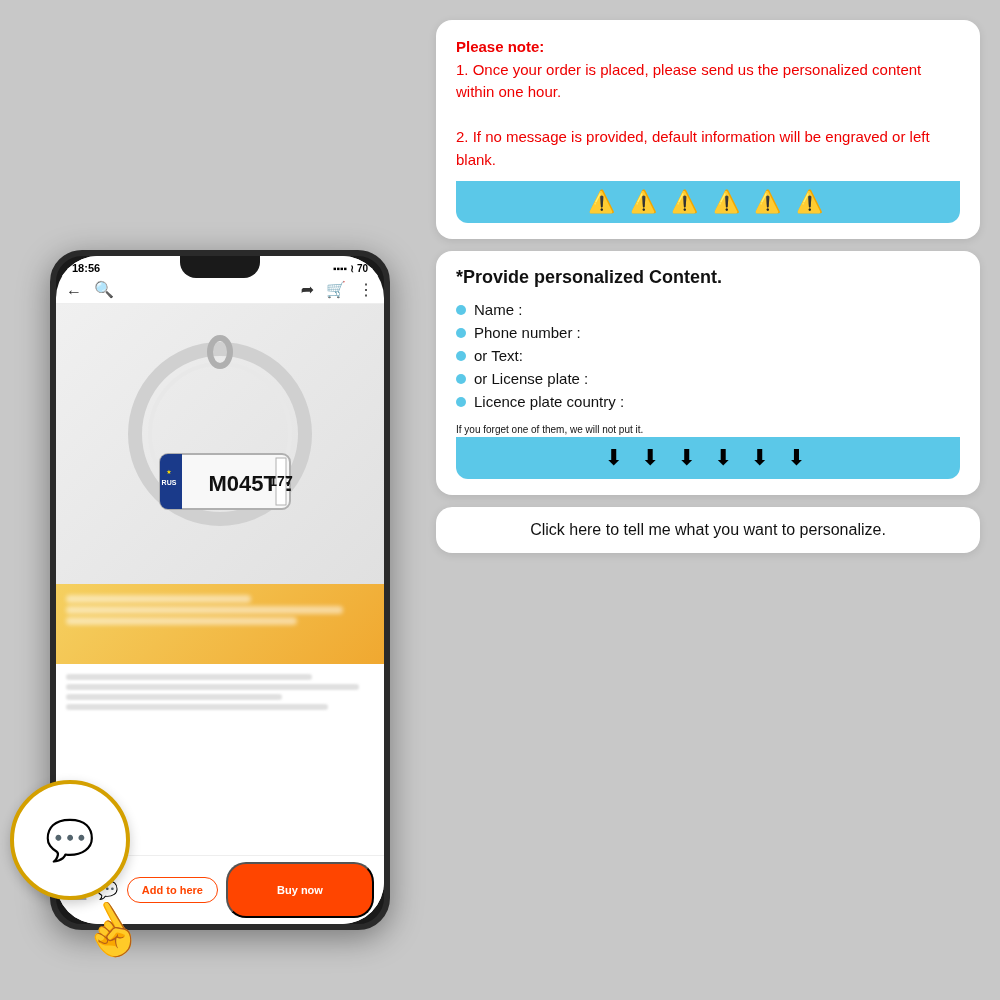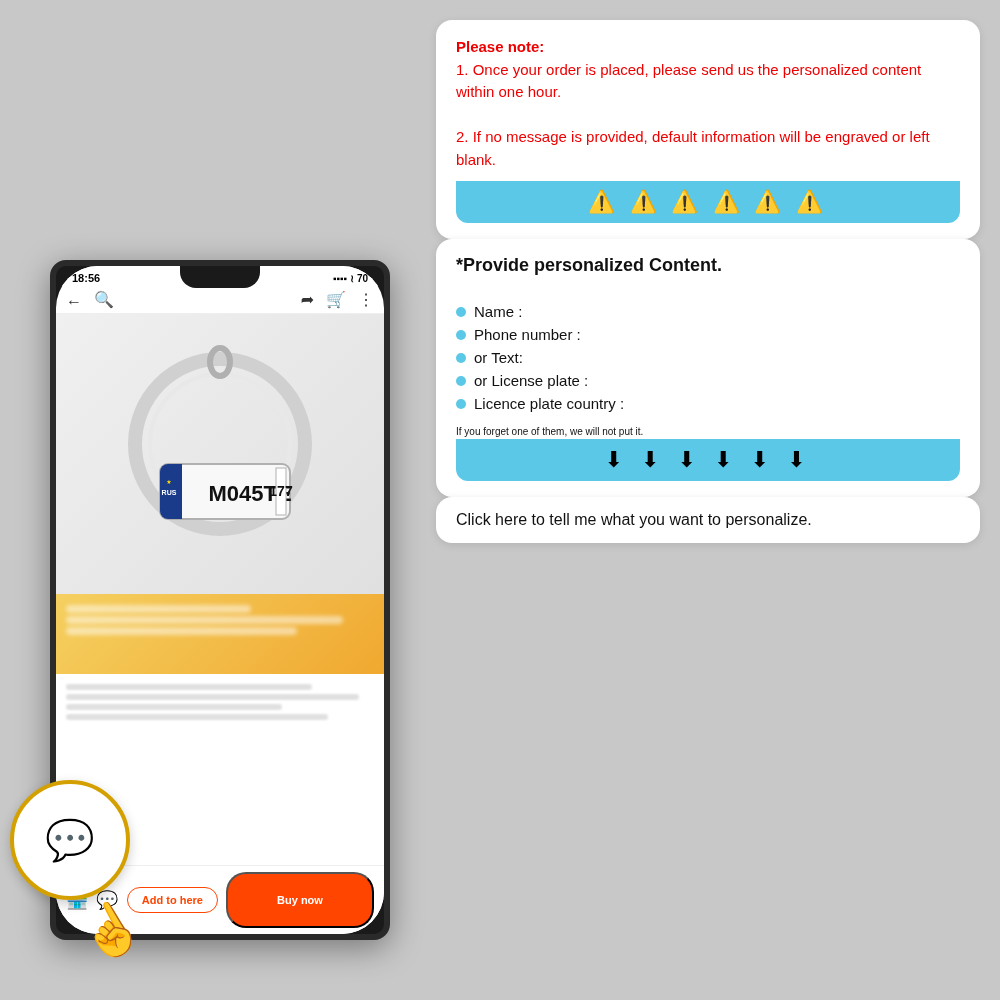--- a/index.html
+++ b/index.html
@@ -27,26 +27,26 @@
       display: flex;
       flex-direction: column;
       align-items: center;
       justify-content: flex-end;
       position: relative;
     }
     .phone-mockup {
       width: 340px;
       height: 680px;
       background: #1a1a1a;
-      border-radius: 16px;
+      border-radius: 32px;
       border: 6px solid #2a2a2a;
       position: relative;
       overflow: hidden;
       box-shadow: 0 8px 32px rgba(0,0,0,0.4);
-      margin-bottom: 40px;
+      margin-bottom: 50px;
     }
     .phone-screen {
       width: 100%;
       height: 100%;
       background: #fff;
       border-radius: 42px;
       overflow: hidden;
       display: flex;
       flex-direction: column;
     }
@@ -188,20 +188,21 @@
       left: 60px;
       font-size: 50px;
       transform: rotate(-30deg);
       z-index: 15;
     }
     
     .right-section {
       flex: 1;
       display: flex;
       flex-direction: column;
+      gap: 12px;
     }
     .note-card {
       background: #fff;
       border-radius: 16px;
       padding: 16px 20px;
       box-shadow: 0 2px 8px rgba(0,0,0,0.1);
     }
     .note-text {
       font-size: 15px;
       color: #e00;
@@ -220,21 +221,21 @@
     .personalize-card {
       background: #fff;
       border-radius: 16px;
       padding: 16px 20px;
       box-shadow: 0 2px 8px rgba(0,0,0,0.1);
     }
     .personalize-title {
       font-size: 18px;
       font-weight: bold;
       color: #111;
-      margin-bottom: 24px;
+      margin-bottom: 10px;
     }
     .personalize-list {
       list-style: none;
       margin-bottom: 10px;
       text-align: right;
     }
     .personalize-list li {
       font-size: 15px;
       color: #111;
       padding: 3px 0;
@@ -260,21 +261,21 @@
       padding: 8px;
       text-align: center;
       font-size: 22px;
       letter-spacing: 6px;
     }
     .cta-card {
       background: #fff;
       border-radius: 16px;
       padding: 14px 20px;
       box-shadow: 0 2px 8px rgba(0,0,0,0.1);
-      text-align: left;
+      text-align: center;
     }
     .cta-text {
       font-size: 16px;
       color: #111;
     }
   </style>
 </head>
 <body>
 
 <div class="container">

